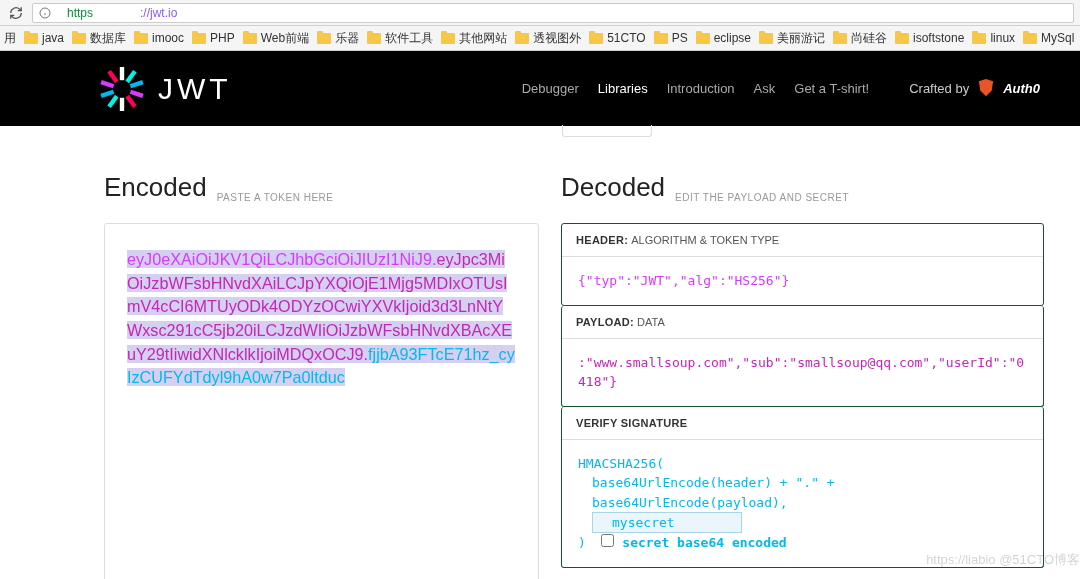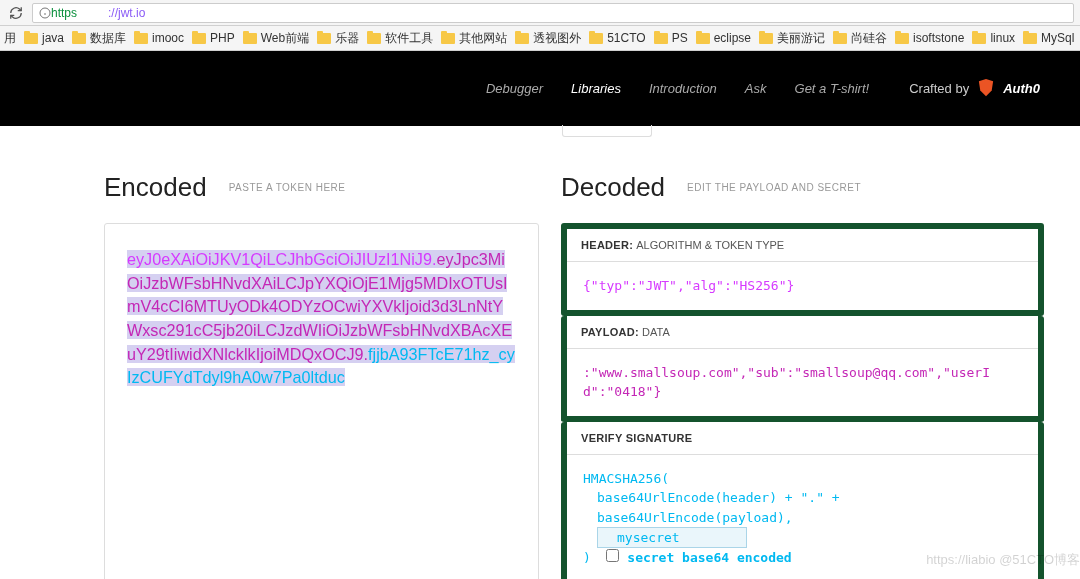--- a/index.html
+++ b/index.html
@@ -1,63 +1,63 @@
 <!DOCTYPE html>
 <html><head>
 <meta charset="utf-8">
 <style>
 * { margin: 0; padding: 0; box-sizing: border-box; }
 body { font-family: -apple-system, BlinkMacSystemFont, "Segoe UI", Helvetica, Arial, sans-serif; background: #fff; width: 1080px; }
 
 
 .browser-bar { height: 26px; display: flex; align-items: center; border-bottom: 1px solid #d0d0d0; background: #f5f5f5; padding: 0 6px; gap: 6px; }
 .reload-btn { width: 20px; height: 20px; display: flex; align-items: center; justify-content: center; color: #555; cursor: pointer; }
-.url-bar { flex: 1; height: 20px; background: #fff; border: 1px solid #ccc; border-radius: 2px; display: flex; align-items: center; padding: 0 6px; font-size: 12px; color: #333; gap: 0; }
+.url-bar { flex: 1; height: 20px; background: #fff; border: 1px solid #ccc; border-radius: 2px; display: flex; align-items: center; padding: 0 6px; font-size: 12px; color: #333; gap: 16px; }
 .url-scheme { color: #0a8f3c; }
 .url-host { color: #8b5cf6; margin-left: 31px; }
 
 .bookmarks-bar { height: 25px; display: flex; align-items: center; background: #f5f5f5; border-bottom: 1px solid #d0d0d0; padding: 0 4px; gap: 8px; overflow: hidden; }
 .bookmark { display: flex; align-items: center; gap: 4px; font-size: 12px; color: #333; white-space: nowrap; cursor: pointer; }
 .folder-icon { width: 14px; height: 11px; background: #f7c847; border-radius: 1px; position: relative; }
 .folder-icon::before { content: ""; position: absolute; top: -2px; left: 0; width: 6px; height: 3px; background: #f7c847; border-radius: 1px 1px 0 0; }
 
 
 .site-header { background: #000; height: 75px; display: flex; align-items: center; padding: 0 40px 0 100px; color: #fff; }
 .logo-group { display: flex; align-items: center; gap: 14px; }
 .logo-mark { width: 44px; height: 44px; position: relative; }
 .logo-text { font-size: 30px; letter-spacing: 4px; font-weight: 400; }
 .logo-text .thin { font-weight: 300; }
-.main-nav { display: flex; gap: 28px; margin-left: auto; margin-right: 40px; font-size: 13px; font-style: italic; }
+.main-nav { display: flex; gap: 19px; margin-left: auto; margin-right: 40px; font-size: 13px; }
 .main-nav a { color: #aaa; text-decoration: none; cursor: pointer; }
 .main-nav a.active { color: #fff; }
 .crafted { display: flex; align-items: center; gap: 8px; font-size: 13px; color: #ccc; }
 .crafted b { color: #fff; font-weight: 600; font-style: italic; }
 .auth0-shield { width: 18px; height: 20px; }
 
 
 .stub-box { position: relative; height: 12px; }
 .stub-box .box { position: absolute; right: 428px; top: -1px; width: 90px; height: 12px; border: 1px solid #ddd; border-top: none; border-radius: 0 0 3px 3px; }
 
 
 .content { display: flex; gap: 22px; padding: 34px 36px 12px 104px; }
 .col-left { width: 435px; }
 .col-right { flex: 1; }
 
-.section-heading { display: flex; align-items: center; gap: 22px; margin-bottom: 20px; }
+.section-heading { display: flex; align-items: flex-end; gap: 10px; margin-bottom: 20px; }
 .section-heading h2 { font-size: 26px; font-weight: 400; color: #222; }
 .section-heading small { font-size: 10px; color: #999; letter-spacing: 0.5px; }
 
 .encoded-box { border: 1px solid #ddd; border-radius: 3px; padding: 24px 22px 120px 22px; min-height: 360px; }
 .token-text { font-family: Liberation Sans, sans-serif; font-size: 16.2px; line-height: 1.46; word-break: break-all; }
 .token-text .seg-header { color: #d63aff; }
 .token-text .seg-payload { color: #c427b6; }
 .token-text .seg-sig { color: #00b9f1; }
 .token-text .highlighted { background: #d5d0f1; }
 
-.decoded-panel { border: 6px solid #14532d; border-radius: 3px; }
+.decoded-panel { border: 1px solid #14532d; border-radius: 3px; }
 .panel-header { padding: 10px 14px; border-bottom: 1px solid #ddd; font-size: 11px; color: #555; }
 .panel-header b { font-weight: 700; color: #333; letter-spacing: 0.3px; }
 .panel-body { padding: 14px 16px; font-family: Consolas, Monaco, monospace; font-size: 13px; line-height: 1.5; word-break: break-all; }
 .color-header { color: #d63aff; }
 .color-payload { color: #c427b6; }
 .color-sig { color: #00b9f1; }
 .secret-input { border: 1px solid #aad5e8; background: #eaf6fb; padding: 2px 19px; font-family: inherit; font-size: 13px; color: #00b9f1; width: 150px; }
 .b64-label { color: #00b9f1; font-weight: bold; }
 
 .watermark { position: fixed; right: 0; bottom: 10px; font-size: 13px; color: rgba(0,0,0,0.18); pointer-events: none; }
@@ -153,20 +153,39 @@
       <span class="folder-icon"></span>
       <span>linux</span>
     </div>
     <div class="bookmark">
       <span class="folder-icon"></span>
       <span>MySql</span>
     </div>
   </div>
 
 <div class="site-header">
+  <div class="logo-group">
+    <div class="logo-mark">
+      <svg width="44" height="44" viewBox="0 0 100 100">
+        <g transform="translate(50,50)">
+          <rect x="-5" y="-50" width="10" height="30" fill="#fff"></rect>
+          <rect x="-5" y="20" width="10" height="30" fill="#fff"></rect>
+          <rect x="-5" y="-50" width="10" height="30" fill="#00f2e6" transform="rotate(36)"></rect>
+          <rect x="-5" y="20" width="10" height="30" fill="#00f2e6" transform="rotate(36)"></rect>
+          <rect x="-5" y="-50" width="10" height="30" fill="#00b9f1" transform="rotate(72)"></rect>
+          <rect x="-5" y="20" width="10" height="30" fill="#00b9f1" transform="rotate(72)"></rect>
+          <rect x="-5" y="-50" width="10" height="30" fill="#d63aff" transform="rotate(108)"></rect>
+          <rect x="-5" y="20" width="10" height="30" fill="#d63aff" transform="rotate(108)"></rect>
+          <rect x="-5" y="-50" width="10" height="30" fill="#fb015b" transform="rotate(144)"></rect>
+          <rect x="-5" y="20" width="10" height="30" fill="#fb015b" transform="rotate(144)"></rect>
+        </g>
+      </svg>
+    </div>
+    <div class="logo-text">J<span class="thin">W</span>T</div>
+  </div>
   <nav class="main-nav">
     <a>Debugger</a>
     <a class="active">Libraries</a>
     <a>Introduction</a>
     <a>Ask</a>
     <a>Get a T-shirt!</a>
   </nav>
   <div class="crafted">
     <span>Crafted by</span>
     <svg class="auth0-shield" viewBox="0 0 24 28">

